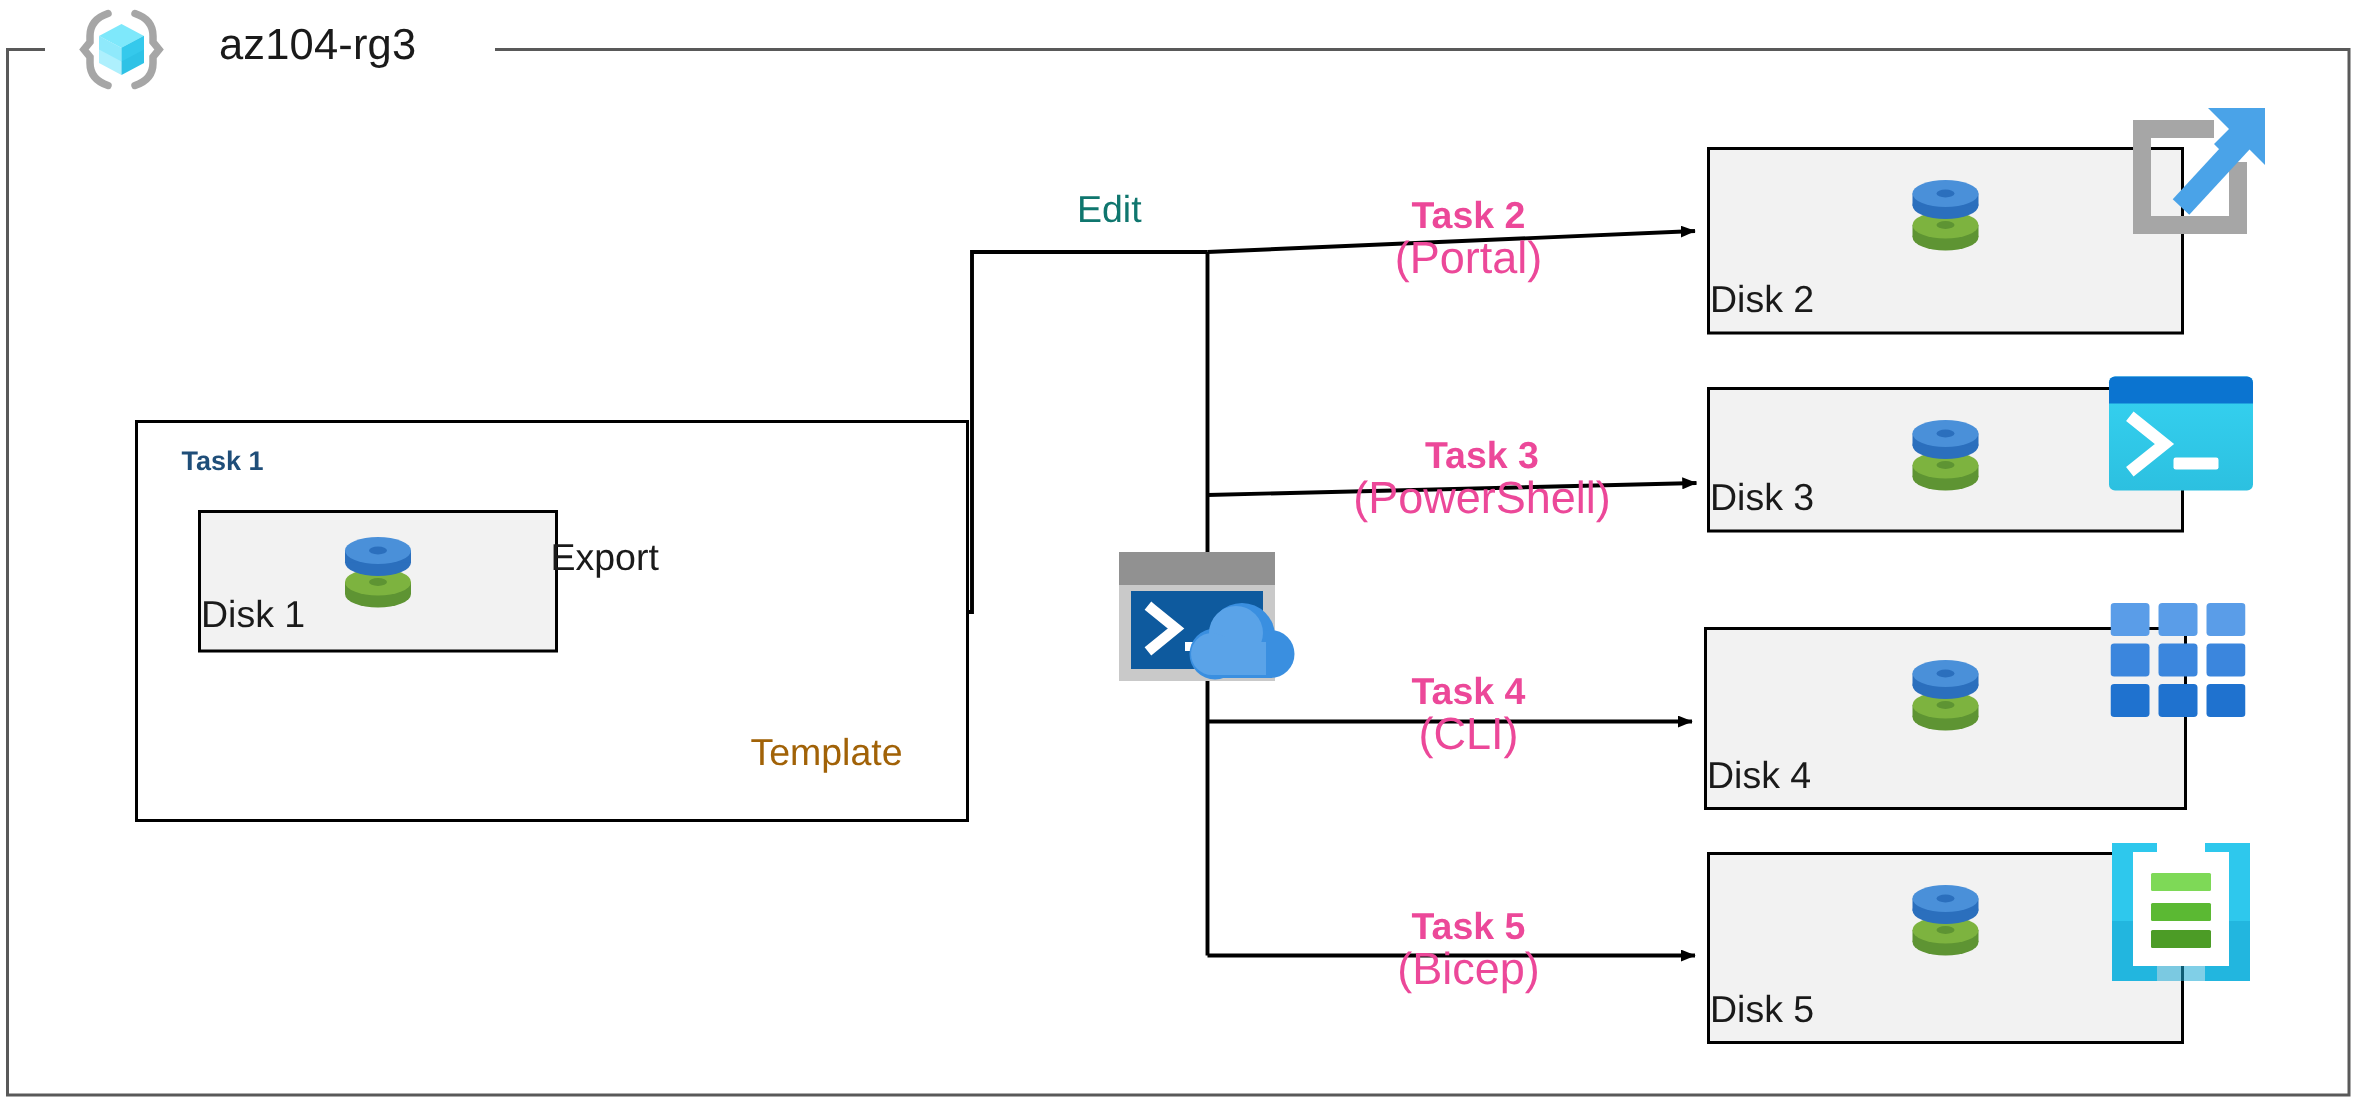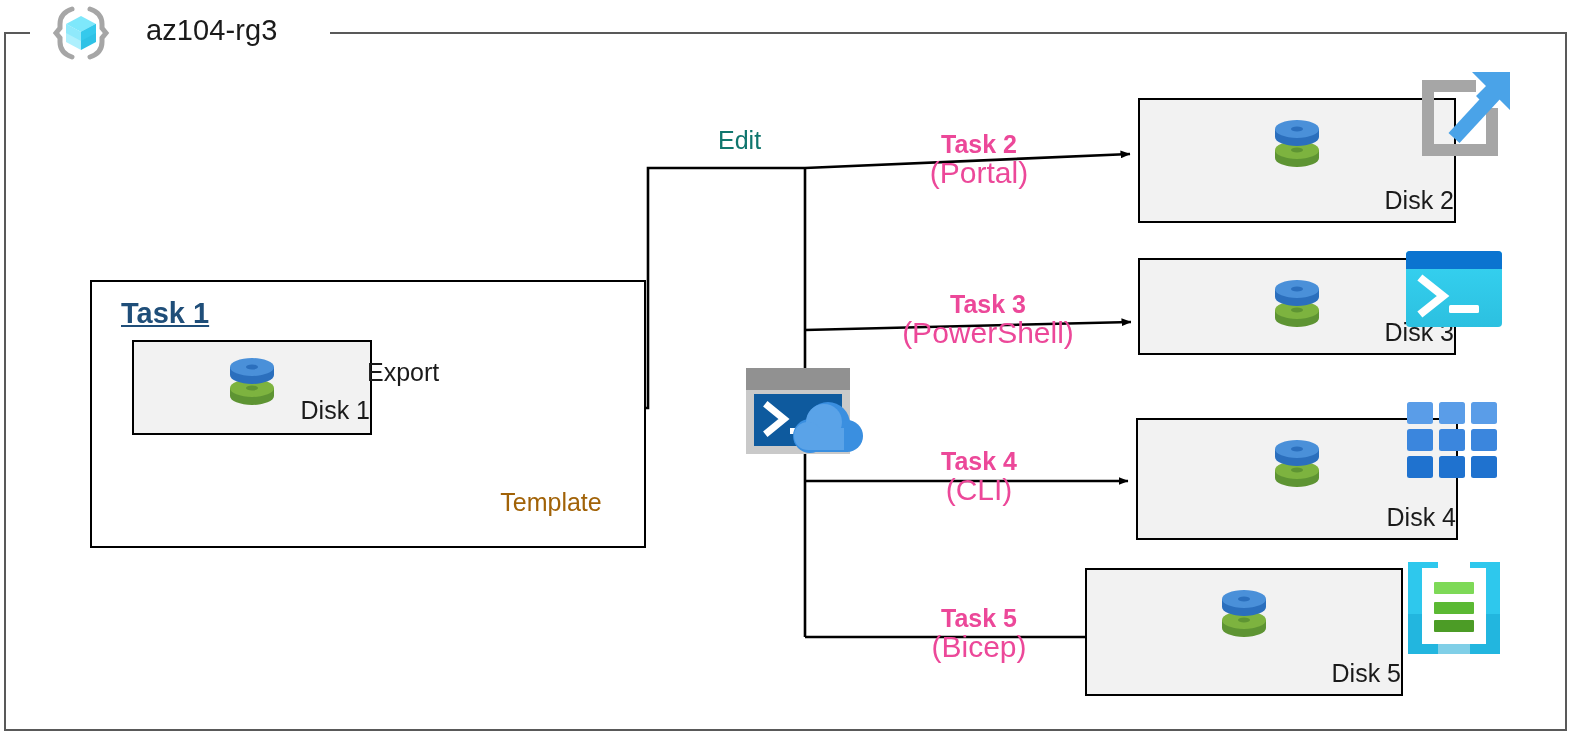--- a/index.html
+++ b/index.html
@@ -49,56 +49,55 @@
     position:absolute;
     left:90px; top:280px;
     width:556px; height:268px;
     border:2px solid #000000;
     box-sizing:border-box;
     background:#ffffff;
   }
   #task1-label{
     position:absolute;
     left:121px; top:297px;
-    font-size:29px;
+    font-size:18px;
     font-weight:bold;
     color:#1F4E79;
     white-space:nowrap;
-    text-decoration:underline;
   }
   
   .disk-box{
     position:absolute;
     background:#f2f2f2;
     border:2px solid #000000;
     box-sizing:border-box;
   }
   .disk-box .disk-icon{
     position:absolute;
     left:50%;
     transform:translateX(-50%);
     top:14px;
     width:56px; height:58px;
   }
   .disk-box .disk-label{
     position:absolute;
     left:0; right:0;
     bottom:6px;
-    text-align:right;
+    text-align:left;
     font-size:25px;
     color:#1a1a1a;
     white-space:nowrap;
   }
   #disk1-box{ left:132px; top:340px; width:240px; height:95px; }
   #disk1-box .disk-icon{ top:10px; }
   #disk1-box .disk-label{ bottom:8px; }
   #disk2-box{ left:1138px; top:98px;  width:318px; height:125px; }
   #disk3-box{ left:1138px; top:258px; width:318px; height:97px; }
   #disk4-box{ left:1136px; top:418px; width:322px; height:122px; }
-  #disk5-box{ left:1085px; top:568px; width:318px; height:128px; }
+  #disk5-box{ left:1138px; top:568px; width:318px; height:128px; }
 
   
   #json-icon{
     position:absolute;
     left:489px; top:332px;
     width:122px; height:146px;
   }
   #template-label{
     position:absolute;
     left:489px; top:488px;

